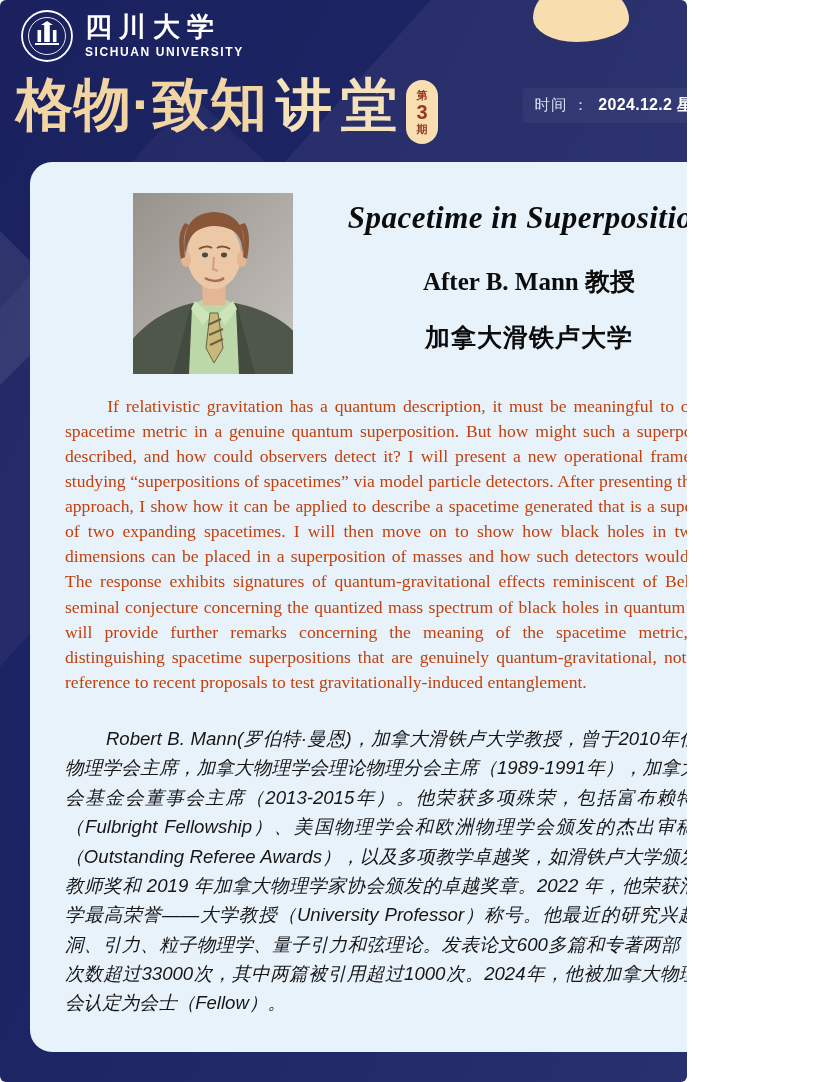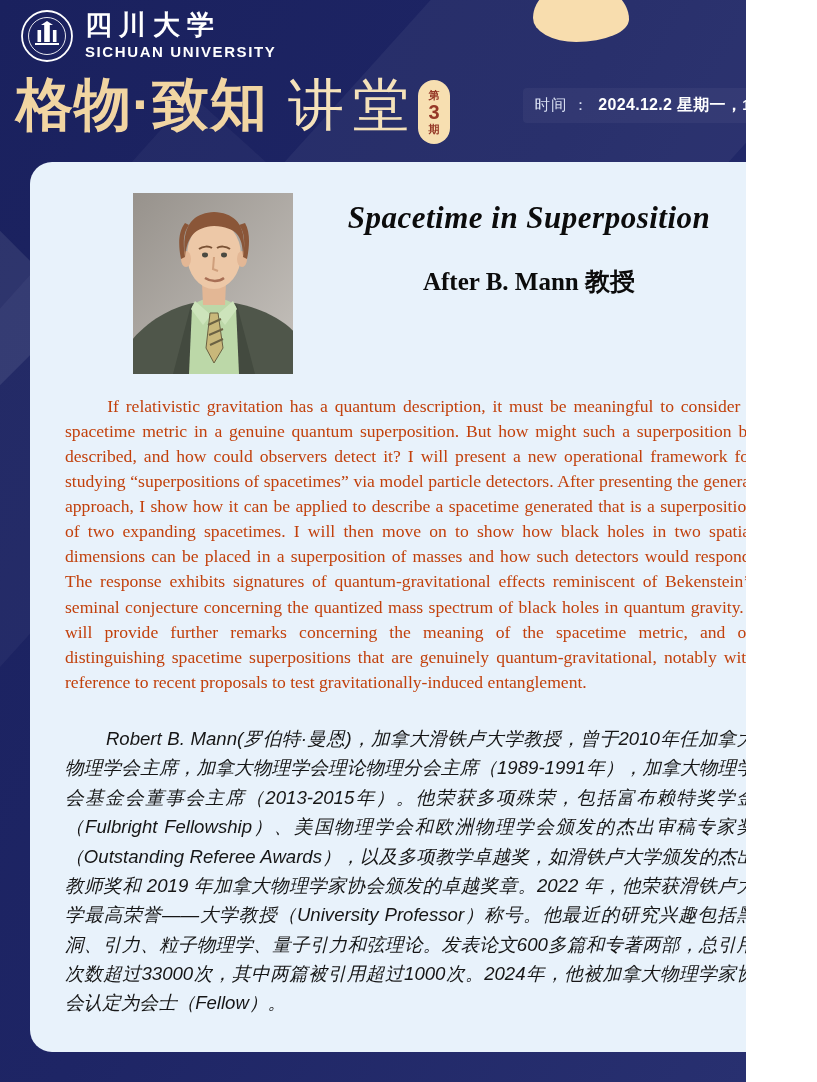--- a/index.html
+++ b/index.html
@@ -1,35 +1,35 @@
 <!DOCTYPE html>
 <html><head>
 <meta charset="utf-8">
 <style>
   html,body{margin:0;padding:0;}
   body{width:817px;height:1082px;font-family:"Liberation Sans",sans-serif;}
-  .poster{position:relative;width:746px;height:1082px;overflow:hidden;
-          background:linear-gradient(118deg,#1a215e 0%,#1e2565 48%,#283070 100%);}
+  .poster{position:relative;width:687px;height:1082px;overflow:hidden;
+          background:linear-gradient(118deg,#1a215e 0%,#1e2565 48%,#283070 100%);border-radius:6px;}
   
   .band{position:absolute;background:rgba(255,255,255,0.05);}
   .band-a{left:330px;top:-300px;width:330px;height:950px;transform:rotate(42deg);}
   .band-b{left:-140px;top:60px;width:240px;height:900px;transform:rotate(42deg);background:rgba(255,255,255,0.04);}
   .chevron{position:absolute;left:-58px;top:252px;width:112px;height:112px;
            transform:rotate(45deg);background:rgba(255,255,255,0.085);}
   .blob{position:absolute;left:533px;top:-18px;width:96px;height:60px;background:#f8ddae;
         border-radius:48% 52% 55% 45% / 60% 62% 38% 40%;}
   
   .logo-row{position:absolute;top:9px;left:20px;display:flex;align-items:center;gap:11px;}
   .uni-cn{color:#ffffff;font-size:27px;font-weight:700;letter-spacing:7px;
           font-family:"Liberation Serif",serif;line-height:1;}
-  .uni-en{color:#ffffff;font-size:15px;font-weight:700;letter-spacing:1.6px;margin-top:4px;}
+  .uni-en{color:#ffffff;font-size:12px;font-weight:700;letter-spacing:1.6px;margin-top:4px;}
   
   .title-row{position:absolute;top:72px;left:16px;width:786px;display:flex;align-items:flex-start;}
   .t-main{font-size:57px;font-weight:700;color:#f1d5a2;letter-spacing:1px;line-height:1.15;}
-  .t-sub{font-size:56px;font-weight:400;color:#f5e2ba;letter-spacing:9px;margin-left:20px;line-height:1.17;}
+  .t-sub{font-size:56px;font-weight:700;color:#f5e2ba;letter-spacing:9px;margin-left:8px;line-height:1.17;}
   .issue-badge{width:32px;height:64px;background:#f7dfb1;border-radius:16px;margin-top:8px;
                display:flex;flex-direction:column;align-items:center;justify-content:center;
                color:#953827;flex:0 0 auto;}
   .issue-badge .small{font-size:11px;font-weight:700;line-height:1.15;}
   .issue-badge .num{font-size:20px;font-weight:800;line-height:1.05;}
   .meta{margin-left:auto;margin-right:12px;margin-top:16px;color:#ffffff;
         background:rgba(255,255,255,0.045);border-radius:4px;padding:5px 12px 6px 12px;}
   .meta-row{display:flex;align-items:baseline;font-size:16px;line-height:1.5;}
   .meta-label{color:#d8dff2;font-weight:400;font-size:15.5px;margin-right:9px;letter-spacing:1px;}
   .meta-value{font-weight:700;letter-spacing:0.3px;}
@@ -129,20 +129,21 @@
       <path d="M66,56 C70,53 76,53 79,55 M84,55 C87,53 93,53 97,56" stroke="#7a5235" stroke-width="2" fill="none"></path>
       <ellipse cx="72" cy="62" rx="3" ry="2.4" fill="#4a4a42"></ellipse>
       <ellipse cx="91" cy="62" rx="3" ry="2.4" fill="#4a4a42"></ellipse>
       <path d="M81,64 L80,76 L85,78" stroke="#cf9f7c" stroke-width="2" fill="none"></path>
       <path d="M72,85 C78,89 86,89 91,85" stroke="#a86f55" stroke-width="2.4" fill="none"></path>
     </svg>
 
     <div class="talk-head">
       <h1 class="talk-title">Spacetime in Superposition</h1>
       <div class="talk-speaker">After B. Mann 教授</div>
+      <div class="talk-affil">加拿大滑铁卢大学</div>
     </div>
 
     <p class="abstract">If relativistic gravitation has a quantum description, it must be meaningful to consider a spacetime metric in a genuine quantum superposition. But how might such a superposition be described, and how could observers detect it? I will present a new operational framework for studying “superpositions of spacetimes” via model particle detectors. After presenting the general approach, I show how it can be applied to describe a spacetime generated that is a superposition of two expanding spacetimes. I will then move on to show how black holes in two spatial dimensions can be placed in a superposition of masses and how such detectors would respond. The response exhibits signatures of quantum-gravitational effects reminiscent of Bekenstein’s seminal conjecture concerning the quantized mass spectrum of black holes in quantum gravity. I will provide further remarks concerning the meaning of the spacetime metric, and on distinguishing spacetime superpositions that are genuinely quantum-gravitational, notably with reference to recent proposals to test gravitationally-induced entanglement.</p>
 
     <p class="bio">Robert B. Mann(罗伯特·曼恩)，加拿大滑铁卢大学教授，曾于2010年任加拿大物理学会主席，加拿大物理学会理论物理分会主席（1989-1991年），加拿大物理学会基金会董事会主席（2013-2015年）。他荣获多项殊荣，包括富布赖特奖学金（Fulbright Fellowship）、美国物理学会和欧洲物理学会颁发的杰出审稿专家奖（Outstanding Referee Awards），以及多项教学卓越奖，如滑铁卢大学颁发的杰出教师奖和 2019 年加拿大物理学家协会颁发的卓越奖章。2022 年，他荣获滑铁卢大学最高荣誉——大学教授（University Professor）称号。他最近的研究兴趣包括黑洞、引力、粒子物理学、量子引力和弦理论。发表论文600多篇和专著两部，总引用次数超过33000次，其中两篇被引用超过1000次。2024年，他被加拿大物理学家协会认定为会士（Fellow）。</p>
 
   </main>
 </div>
 
 </body></html>

